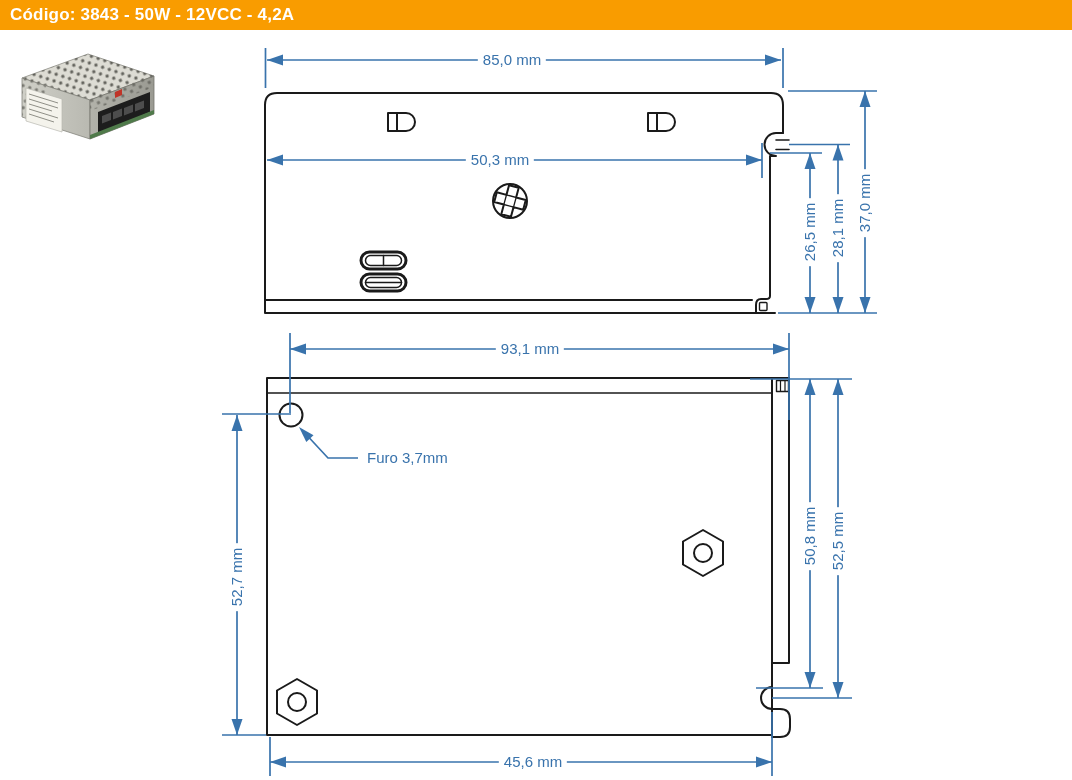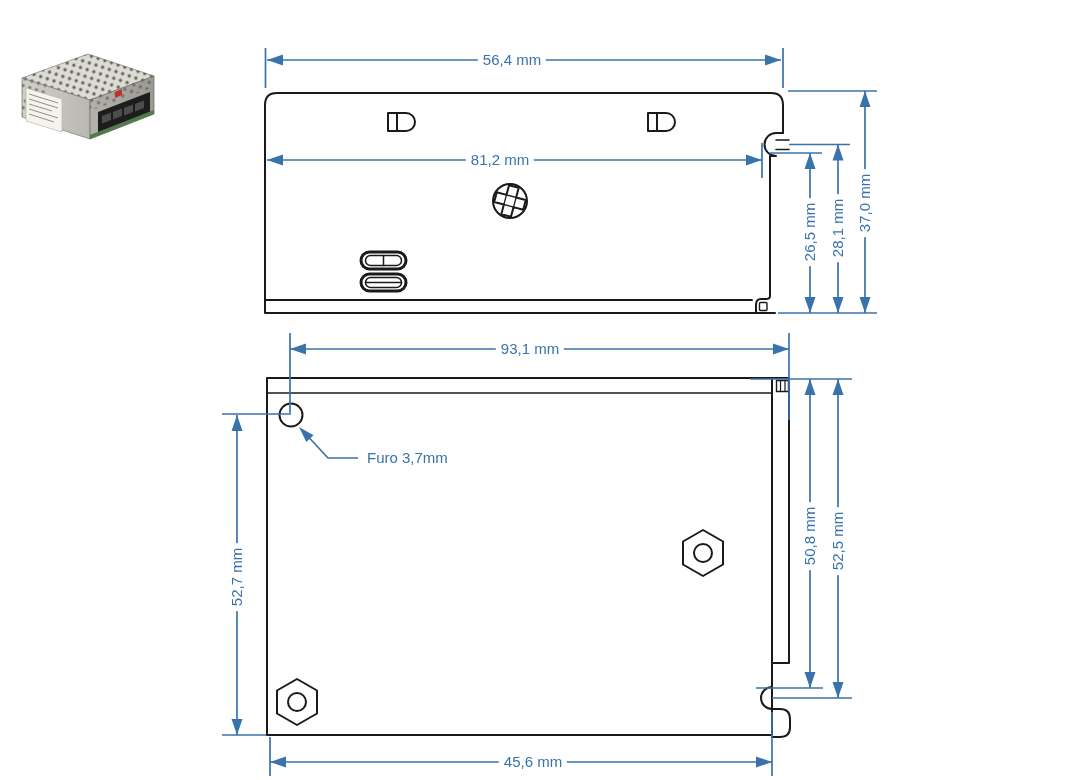--- a/index.html
+++ b/index.html
@@ -14,20 +14,23 @@
   .dim{position:absolute;transform:translate(-50%,-50%);background:#ffffff;color:#3973AC;
        font-size:15px;padding:0 5px;white-space:nowrap;line-height:18px;}
   .dim.vert{transform:translate(-50%,-50%) rotate(-90deg);}
   .dim.leader{transform:translate(0,-50%);}
 </style>
 </head>
 <body>
 
 <div id="page">
 
+  <div id="header-bar">
+    <span id="header-title">Código: 3843 - 50W - 12VCC - 4,2A</span>
+  </div>
 
   <svg id="photo" width="152" height="100" viewBox="0 0 152 100">
     <defs>
       <pattern id="perf" width="7" height="7" patternUnits="userSpaceOnUse" patternTransform="rotate(18)">
         <circle cx="3" cy="3" r="1.7" fill="#3c3c36"></circle>
       </pattern>
       <linearGradient id="faceL" x1="0" y1="0" x2="1" y2="0">
         <stop offset="0" stop-color="#cfcfc7"></stop>
           <stop offset="1" stop-color="#b9b9b1"></stop>
       </linearGradient>
@@ -160,22 +163,22 @@
         <polygon points="237,735 231.5,719 242.5,719"></polygon>
       <polygon points="810,379 804.5,395 815.5,395"></polygon>
         <polygon points="810,688 804.5,672 815.5,672"></polygon>
       <polygon points="838,379 832.5,395 843.5,395"></polygon>
         <polygon points="838,698 832.5,682 843.5,682"></polygon>
       <polygon points="270,762 286,756.5 286,767.5"></polygon>
         <polygon points="772,762 756,756.5 756,767.5"></polygon>
     </g>
   </svg>
 
-  <div class="dim" style="left:512px;top:60px">56,4 mm</div>
-  <div class="dim" style="left:500px;top:160px">81,2 mm</div>
+  <div class="dim" style="left:512px;top:60px">85,0 mm</div>
+  <div class="dim" style="left:500px;top:160px">50,3 mm</div>
   <div class="dim vert" style="left:810px;top:232px">26,5 mm</div>
   <div class="dim vert" style="left:838px;top:228px">28,1 mm</div>
   <div class="dim vert" style="left:865px;top:203px">37,0 mm</div>
 
   <div class="dim" style="left:530px;top:349px">93,1 mm</div>
   <div class="dim leader" style="left:362px;top:458px">Furo 3,7mm</div>
   <div class="dim vert" style="left:237px;top:577px">52,7 mm</div>
   <div class="dim vert" style="left:810px;top:536px">50,8 mm</div>
   <div class="dim vert" style="left:838px;top:541px">52,5 mm</div>
   <div class="dim" style="left:533px;top:762px">45,6 mm</div>

